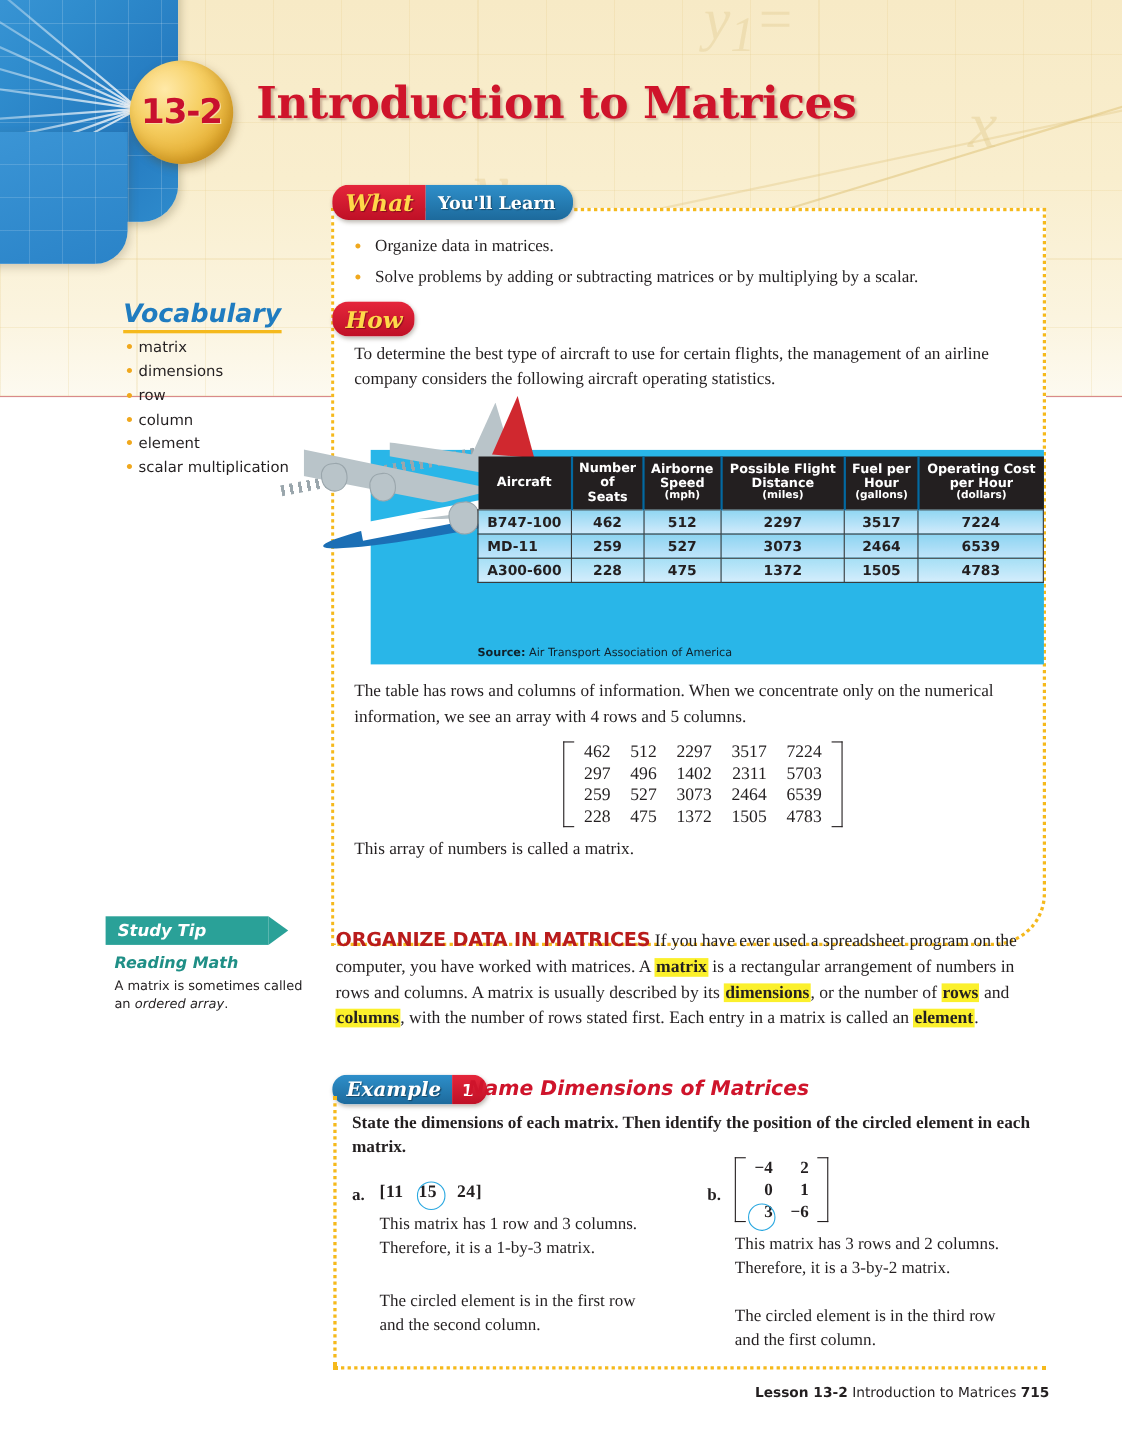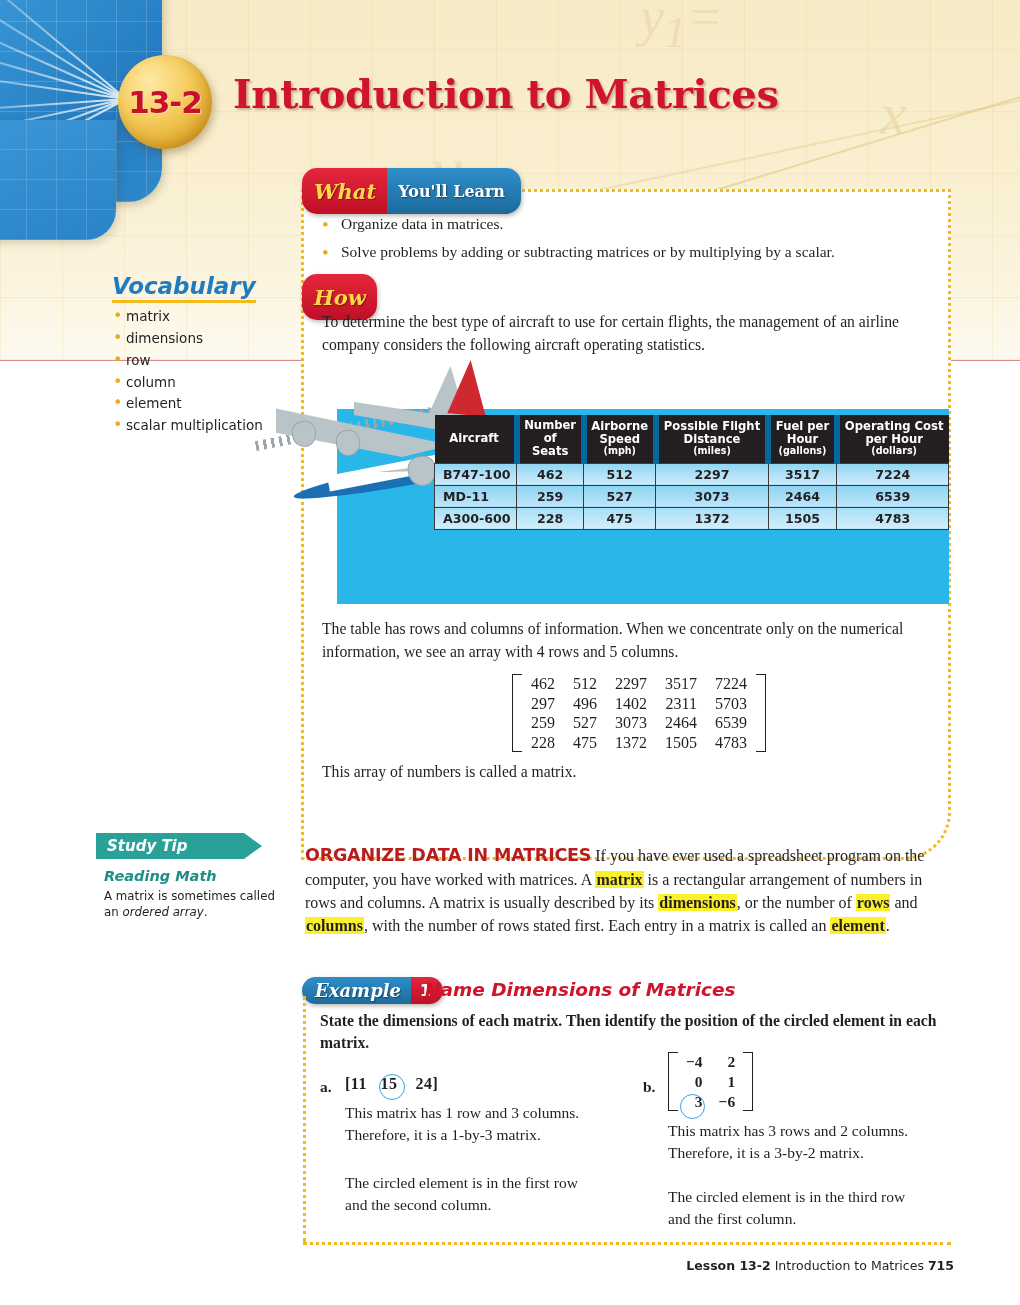--- a/index.html
+++ b/index.html
@@ -115,21 +115,21 @@
     border-top:none;
     border-bottom-right-radius:48px;
     box-sizing:border-box;
   }
   #whathow-topline{
     position:absolute;left:301px;top:189px;width:650px;height:0;
     border-top:3px dotted #f5b91c;
   }
 
   .pill{
-    position:absolute;display:flex;align-items:stretch;height:46px;
+    position:absolute;display:flex;align-items:stretch;height:32px;
     border-radius:15px;overflow:hidden;
     box-shadow:1px 2px 4px rgba(60,50,30,.35);
   }
   .pill .tagred{
     background:linear-gradient(180deg,#e5263b,#bf1026);
     color:#ffd94a;font-family:"DejaVu Serif",serif;font-style:italic;font-weight:bold;
     font-size:21px;padding:1px 11px 0 12px;display:flex;align-items:center;
     text-shadow:1px 1px 1px rgba(0,0,0,.35);
   }
   .pill .tagblue{
@@ -239,21 +239,21 @@
 
   
   #data-table{
     position:absolute;left:138px;top:51px;width:515px;
     border-collapse:collapse;
     font-family:"DejaVu Sans",sans-serif;
   }
   #data-table th{
     background:#231f20;color:#ffffff;font-size:11.6px;font-weight:bold;
     text-align:center;padding:4px 4px 5px;line-height:1.12;
-    border-right:6px solid #0369a1;vertical-align:middle;
+    border-right:2px solid #0369a1;vertical-align:middle;
   }
   #data-table th:last-child{border-right:none;}
   #data-table th .unit{font-size:9.6px;font-weight:bold;display:block;}
   #data-table td{
     font-size:12.6px;font-weight:bold;text-align:center;color:#231f20;
     padding:3px 4px;border:1px solid #3b3b3b;
     background:linear-gradient(180deg,#8fd6f2,#cfeafb);
   }
   #data-table tr:nth-child(2) td{background:linear-gradient(180deg,#8cd4f1,#bfe4fa);}
   #data-table tr:nth-child(3) td{background:linear-gradient(180deg,#a5dff5,#d3edfc);}
@@ -526,20 +526,24 @@
         <td>A300-600</td>
         <td>228</td>
         <td>475</td>
         <td>1372</td>
         <td>1505</td>
         <td>4783</td>
       </tr>
     </tbody>
   </table>
 
+  <div id="table-source">
+    <b>Source:</b>
+    <span>Air Transport Association of America</span>
+  </div>
 </div>
 
 <div id="para-rows">The table has rows and columns of information. When we concentrate only on the numerical information, we see an array with 4 rows and 5 columns.</div>
 
 <div id="big-matrix">
   <div class="bracket-wrap">
     <div class="bracket l"></div>
     <table class="mgrid">
       <tbody>
           <tr>

